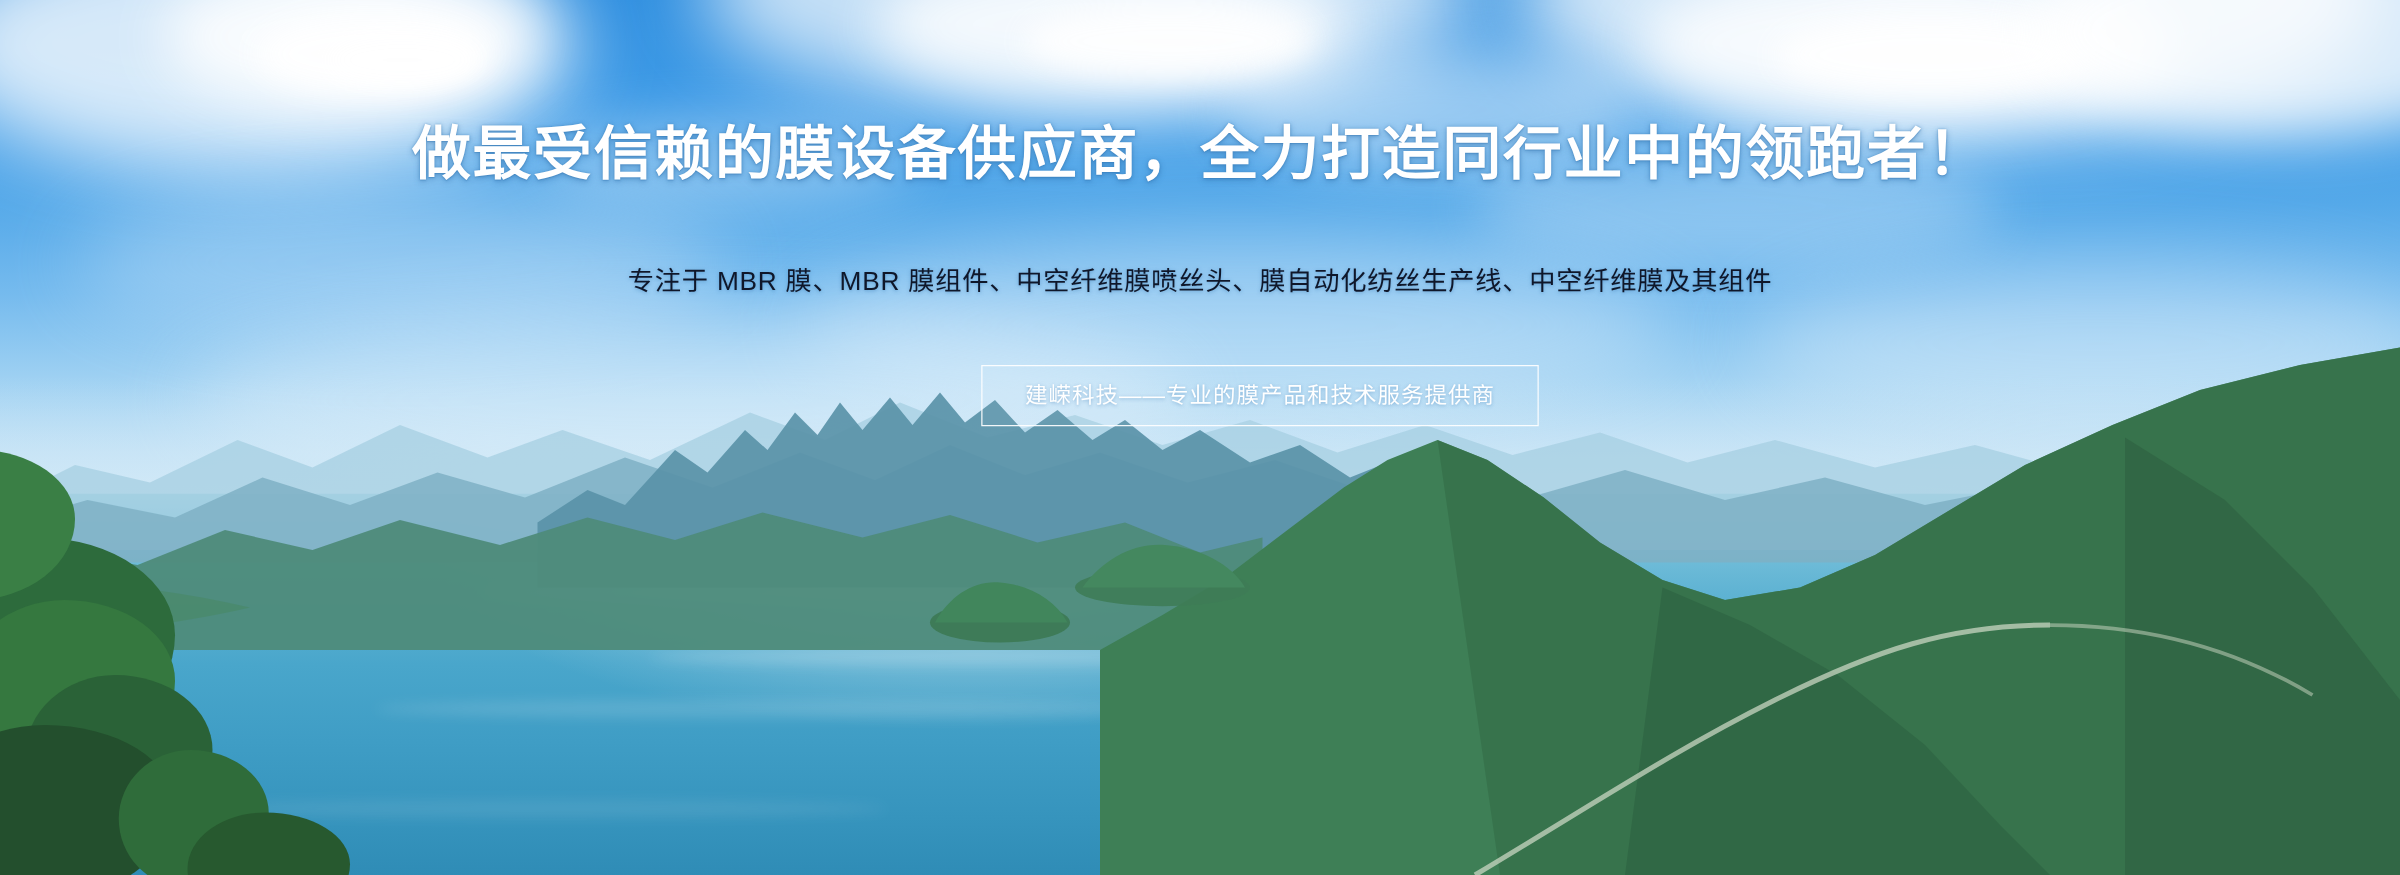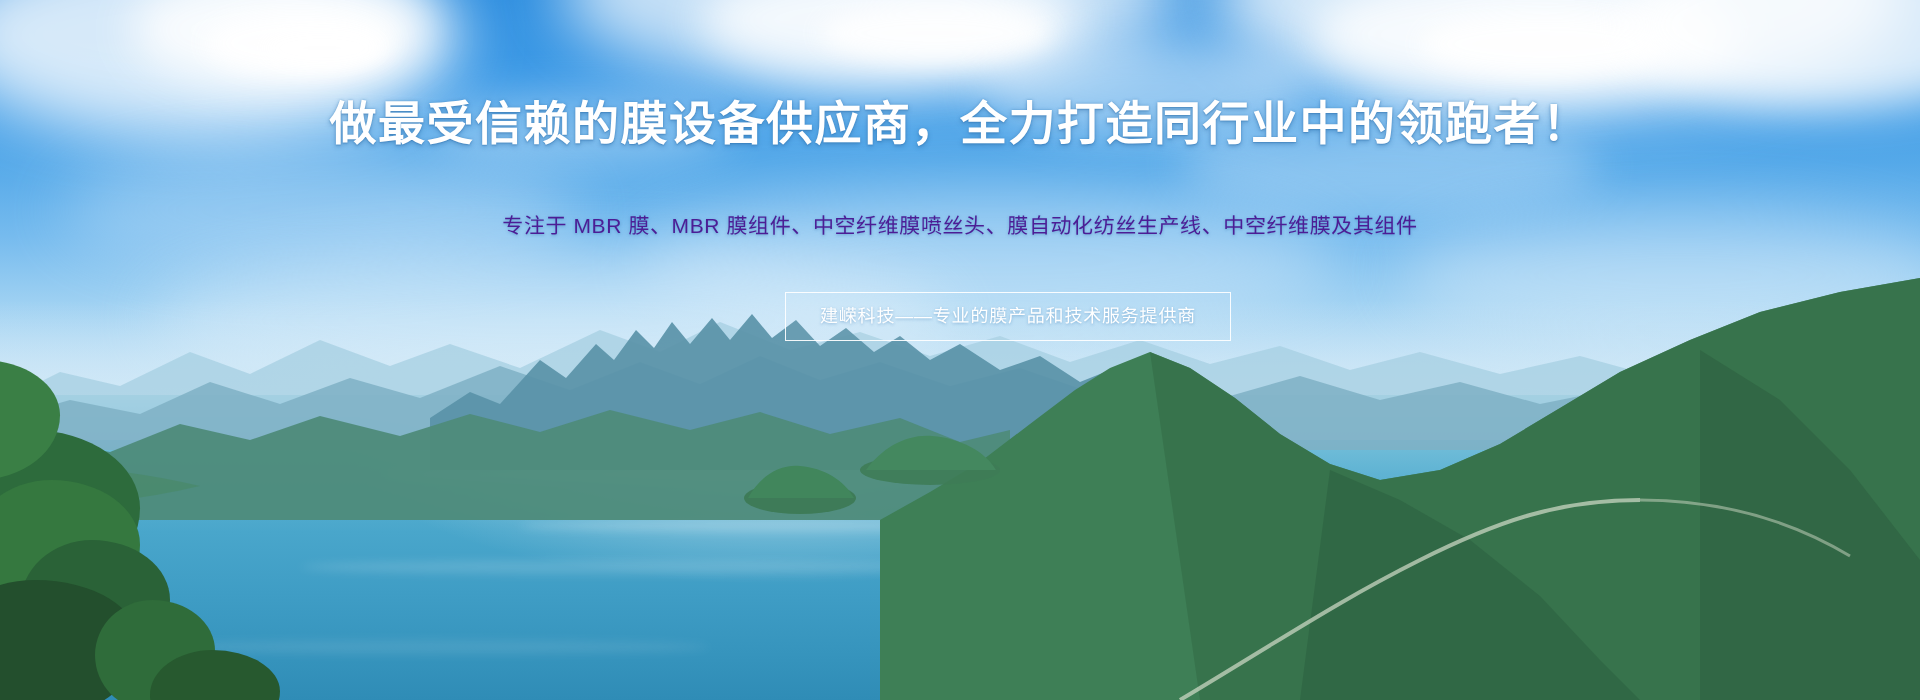--- a/index.html
+++ b/index.html
@@ -83,21 +83,21 @@
       0 0 2px rgba(60,130,190,.55),
       0 2px 5px rgba(40,105,165,.45),
       0 1px 1px rgba(45,110,170,.35);
     white-space:nowrap;
   }
   .subline{
     position:absolute;left:0;top:211px;width:1920px;
     margin:0;
     font-size:21px;line-height:30px;font-weight:normal;
     letter-spacing:.6px;
-    color:#4c1d95;
+    color:#0f172a;
     text-shadow:0 1px 3px rgba(50,115,175,.5);
     white-space:nowrap;
   }
   .tagwrap{
     position:absolute;left:0;top:292px;width:1920px;
     display:flex;justify-content:center;margin-left:48px;
   }
   .tagbox{
     display:inline-block;
     border:1px solid rgba(255,255,255,.92);

